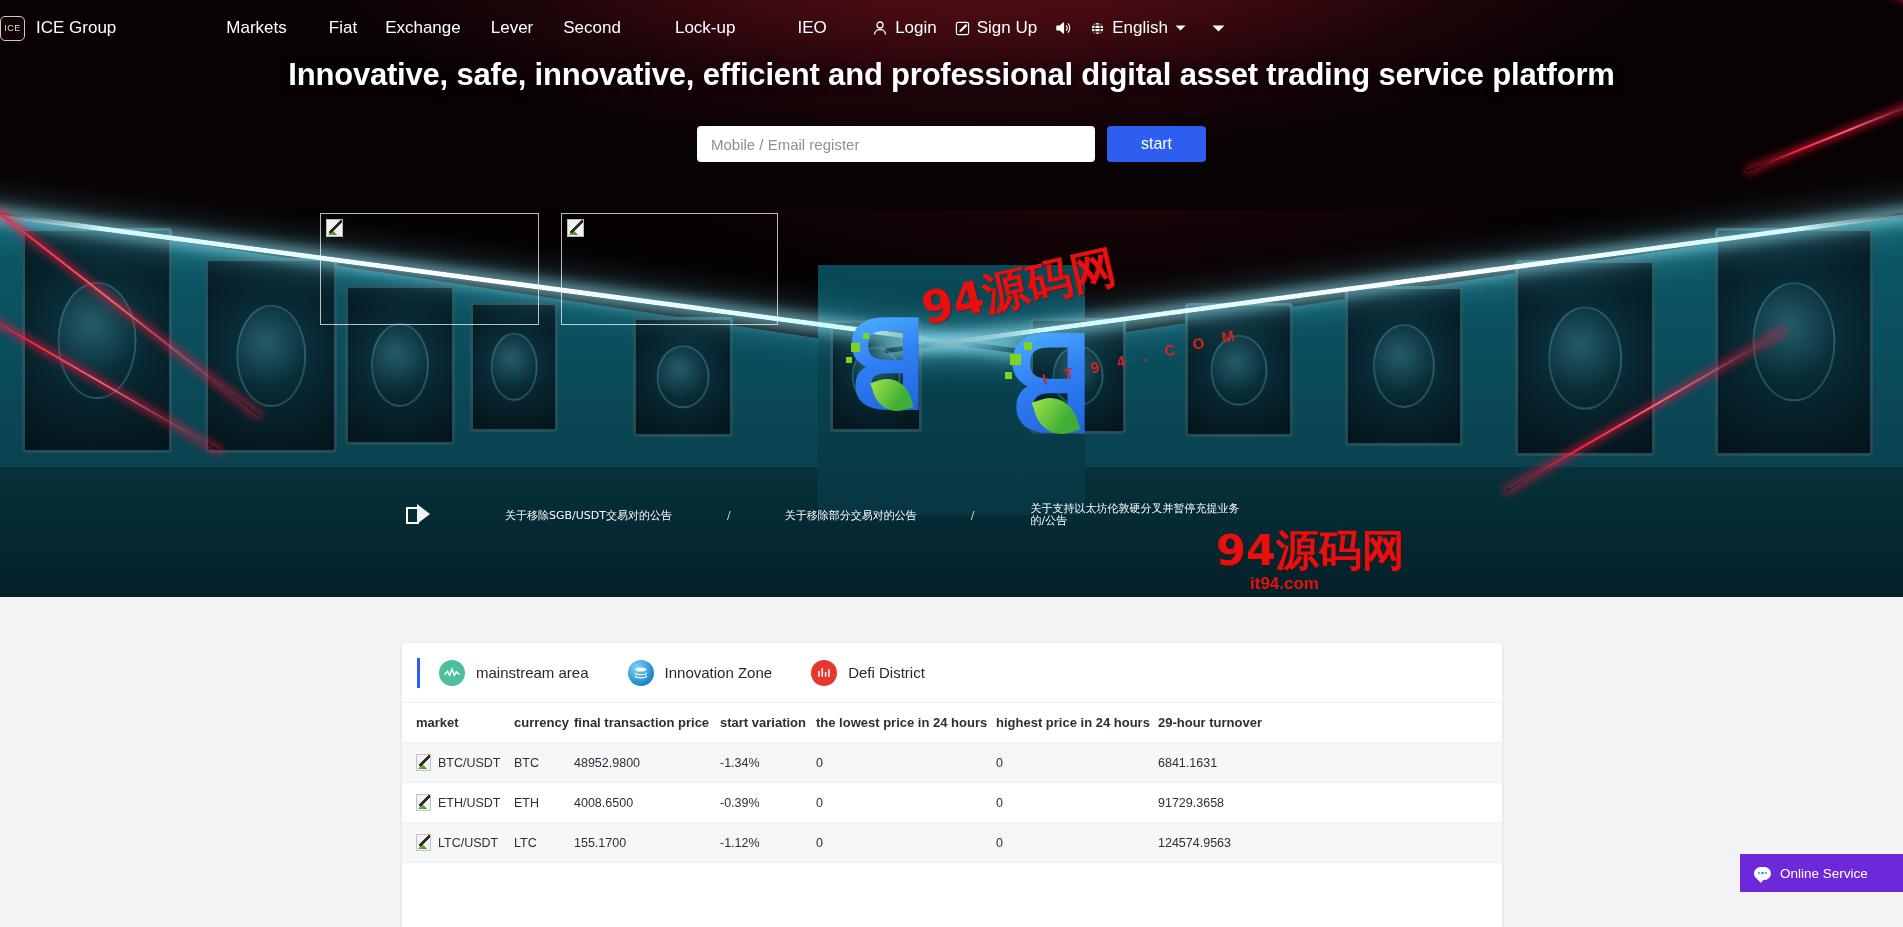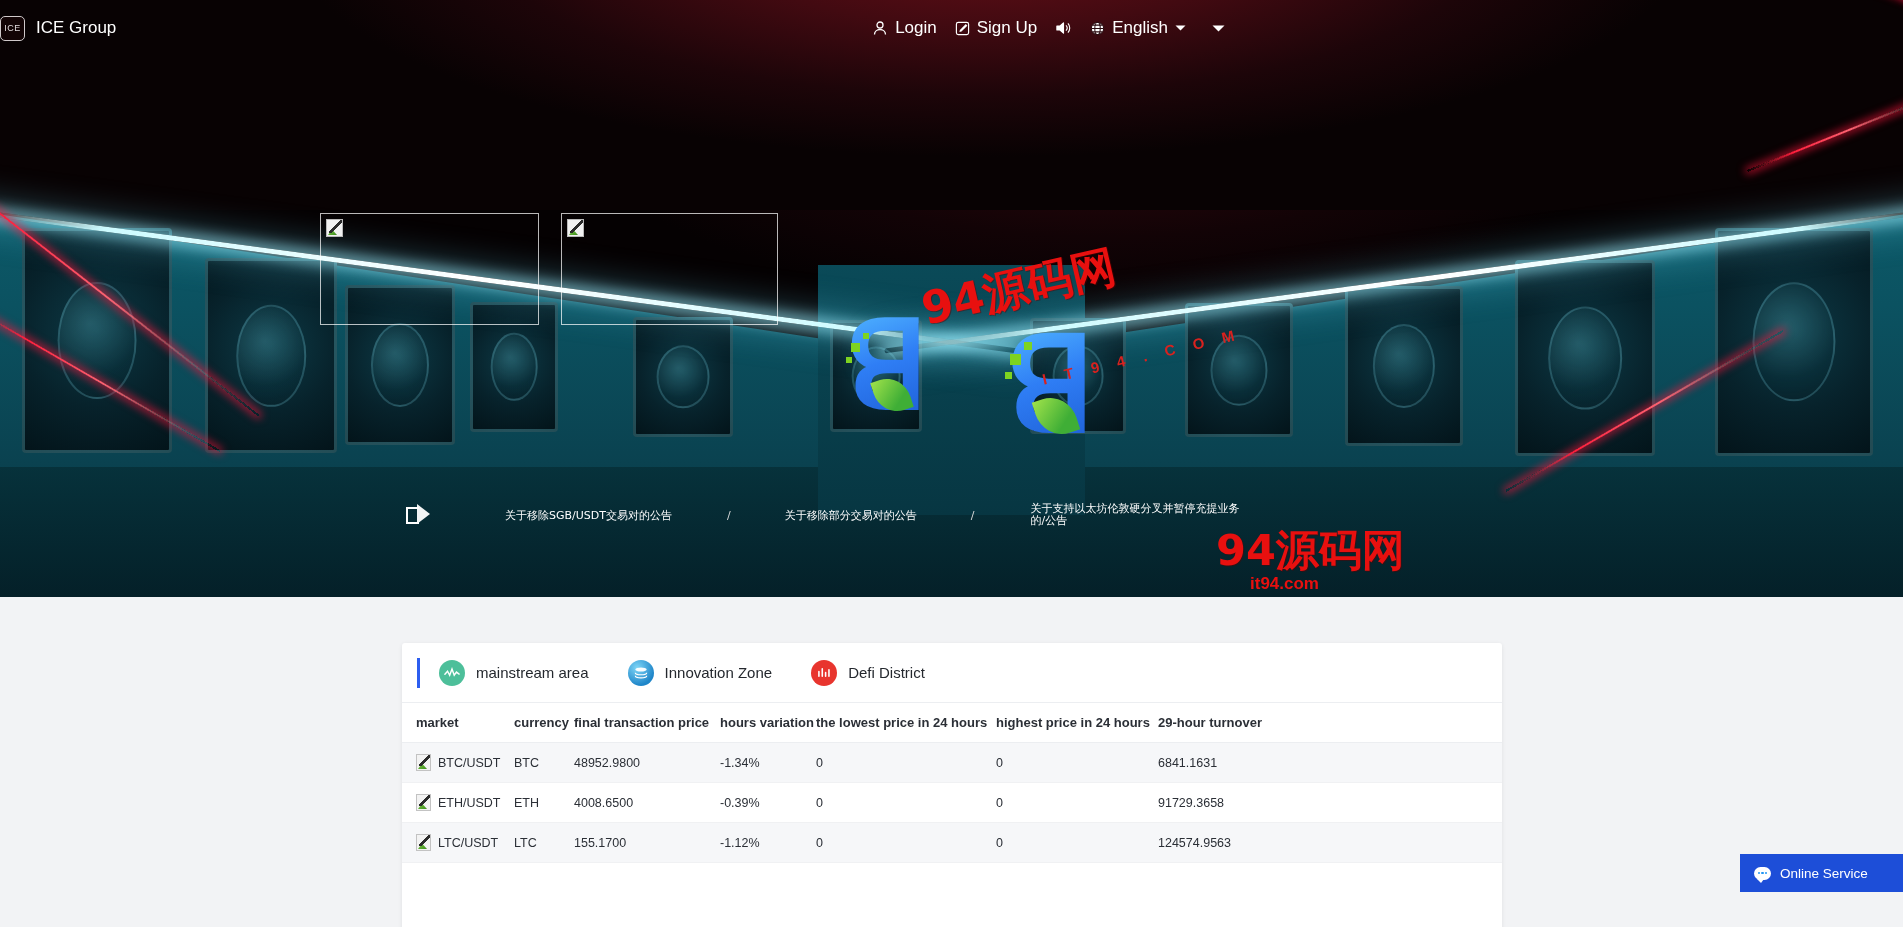--- a/index.html
+++ b/index.html
@@ -310,21 +310,21 @@
   .mk-icon::after {
     content: ""; position: absolute; right: 0; top: 0;
     width: 11px; height: 11px;
     background: linear-gradient(135deg, transparent 45%, #2b2b2b 45%, #2b2b2b 60%, transparent 60%);
   }
 
   
   #online-service {
     position: absolute; right: 0; top: 854px;
     width: 163px; height: 38px;
-    background: #1d4ed8;
+    background: #6d28d9;
     display: flex; align-items: center; gap: 9px;
     padding-left: 14px;
     color: #fff; font-size: 13.5px;
     cursor: pointer;
     z-index: 60;
   }
   #online-service .bubble {
     width: 17px; height: 13px; background: #fff; border-radius: 8px;
     position: relative; flex: 0 0 auto;
     display: flex; align-items: center; justify-content: center; gap: 1.6px;
@@ -371,20 +371,29 @@
   <div class="laser r5"></div>
 
   <div id="navbar">
     <div class="brand">
       <div class="brand-logo">
         <span>ICE</span>
       </div>
       <span class="brand-name">ICE Group</span>
     </div>
 
+    <div class="nav-links">
+      <a href="#">Markets</a>
+      <a href="#" style="margin-left:42px;">Fiat</a>
+      <a href="#" style="margin-left:28px;">Exchange</a>
+      <a href="#" style="margin-left:30px;">Lever</a>
+      <a href="#" style="margin-left:30px;">Second</a>
+      <a href="#" style="margin-left:54px;">Lock-up</a>
+      <a href="#" style="margin-left:62px;">IEO</a>
+    </div>
 
     <div class="nav-right">
       <div class="nr">
         <span class="ico">
           <svg width="16" height="16" viewBox="0 0 16 16" fill="none" stroke="#fff" stroke-width="1.3">
             <circle cx="8" cy="5" r="3"></circle>
             <path d="M2.5 14.5c0-3 2.5-5 5.5-5s5.5 2 5.5 5"></path>
           </svg>
         </span>
         <span>Login</span>
@@ -426,20 +435,27 @@
       <div class="nr" style="margin-left:8px;">
         <span class="ico">
           <svg width="13" height="9" viewBox="0 0 13 9">
               <path d="M0.5 1.5 L6.5 7.5 L12.5 1.5 Z" fill="#fff"></path>
             </svg>
         </span>
       </div>
     </div>
   </div>
 
+  <div id="hero-content">
+    <div id="hero-title">Innovative, safe, innovative, efficient and professional digital asset trading service platform</div>
+    <div id="register-row">
+      <input id="register-input" type="text" placeholder="Mobile / Email register" style="">
+      <button id="start-btn">start</button>
+    </div>
+  </div>
 
   <div class="broken-img" id="bimg1">
     <div class="broken-glyph"></div>
   </div>
   <div class="broken-img" id="bimg2">
     <div class="broken-glyph"></div>
   </div>
 
   <div class="wm-logo" style="left:845px; top:315px; width:110px; height:115px;">
     <div class="hook" style="font-size:122px;">ꓭ</div>
@@ -503,21 +519,21 @@
         <span class="tab-label">Defi District</span>
       </div>
     </div>
 
     <table>
       <thead>
         <tr>
           <th class="col-market">market</th>
           <th class="col-currency">currency</th>
           <th class="col-price">final transaction price</th>
-          <th class="col-change">hours variation</th>
+          <th class="col-change">start variation</th>
           <th class="col-low">the lowest price in 24 hours</th>
           <th class="col-high">highest price in 24 hours</th>
           <th class="col-turn">29-hour turnover</th>
         </tr>
       </thead>
       <tbody>
         <tr>
           <td class="col-market">
             <span class="mk-cell">
               <span class="mk-icon"></span>

